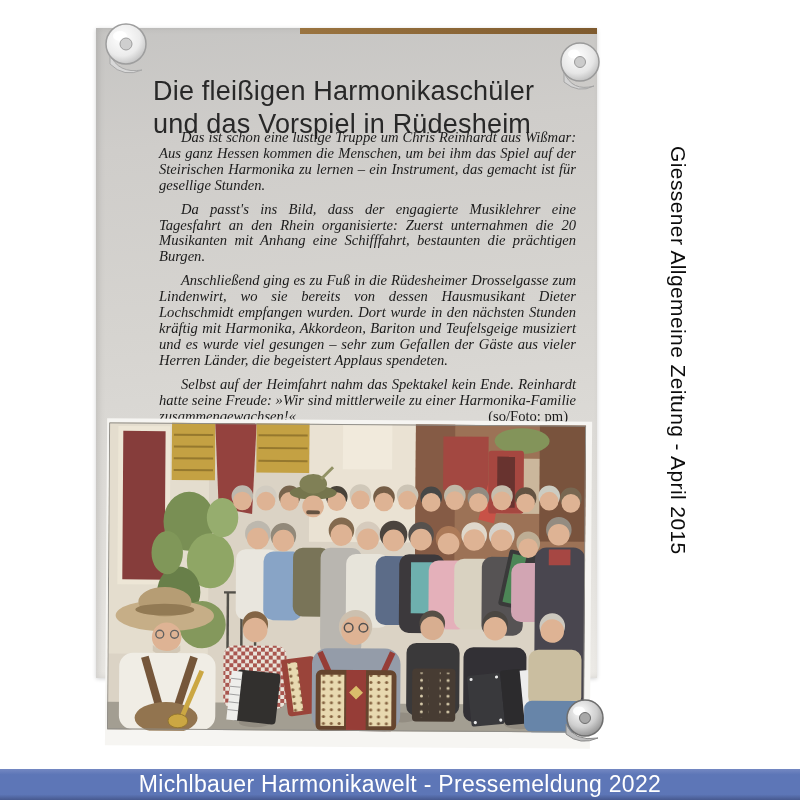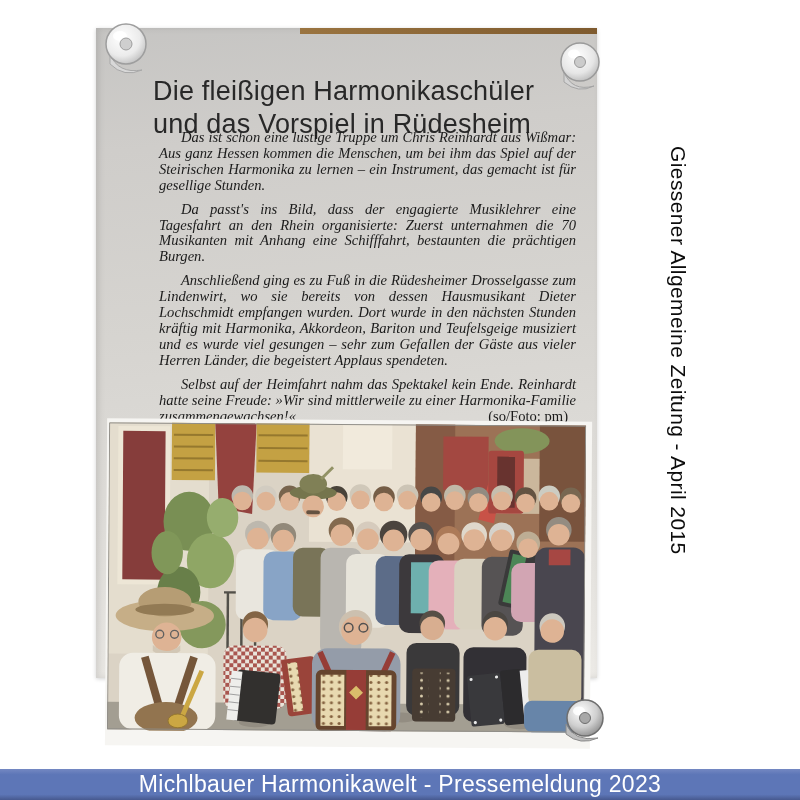--- a/index.html
+++ b/index.html
@@ -49,21 +49,21 @@
 
 <div class="page">
 
   <div class="clipping">
     <div class="board-edge"></div>
 
     <h1 class="headline">Die fleißigen Harmonikaschüler und das Vorspiel in Rüdesheim</h1>
 
     <div class="article">
       <p>Das ist schon eine lustige Truppe um Chris Reinhardt aus Wißmar: Aus ganz Hessen kommen die Menschen, um bei ihm das Spiel auf der Steirischen Harmonika zu lernen – ein Instrument, das gemacht ist für gesellige Stunden.</p>
-      <p>Da passt's ins Bild, dass der engagierte Musiklehrer eine Tagesfahrt an den Rhein organisierte: Zuerst unternahmen die 70 Musikanten mit Anhang eine Schifffahrt, bestaunten die prächtigen Burgen.</p>
+      <p>Da passt's ins Bild, dass der engagierte Musiklehrer eine Tagesfahrt an den Rhein organisierte: Zuerst unternahmen die 20 Musikanten mit Anhang eine Schifffahrt, bestaunten die prächtigen Burgen.</p>
       <p>Anschließend ging es zu Fuß in die Rüdesheimer Drosselgasse zum Lindenwirt, wo sie bereits von dessen Hausmusikant Dieter Lochschmidt empfangen wurden. Dort wurde in den nächsten Stunden kräftig mit Harmonika, Akkordeon, Bariton und Teufelsgeige musiziert und es wurde viel gesungen – sehr zum Gefallen der Gäste aus vieler Herren Länder, die begeistert Applaus spendeten.</p>
       <p class="last"><span>Selbst auf der Heimfahrt nahm das Spektakel kein Ende. Reinhardt hatte seine Freude: »Wir sind mittlerweile zu einer Harmonika-Familie zusammengewachsen!«</span><span class="credit">(so/Foto: pm)</span></p>
     </div>
 
     <div class="photo" role="img" aria-label="Group photo of about 30 harmonica players and guests with Steirische Harmonikas, accordions and a trumpet in the Rüdesheim Drosselgasse">
 
       <svg width="477" height="309" viewBox="0 0 485 312">
         <defs>
           <pattern id="checks" width="8" height="8" patternUnits="userSpaceOnUse">
             <rect width="8" height="8" fill="#e8e2d8"></rect>
@@ -384,16 +384,16 @@
       <path d="M6 28 Q14 46 38 42 Q20 50 6 38 Z" fill="#bdbdbd" stroke="#8a8a8a" stroke-width="1"></path>
       <circle cx="25" cy="22" r="18" fill="url(#pinC)" stroke="#6e6e6e" stroke-width="1.5"></circle>
       <ellipse cx="19" cy="15" rx="6" ry="4.5" fill="#ffffff" opacity="0.85"></ellipse>
       <circle cx="25" cy="22" r="5.5" fill="#a8a8a8" stroke="#6e6e6e"></circle>
     </svg>
   </div>
 
   <div class="side-caption">Giessener Allgemeine Zeitung - April 2015</div>
 
   <div class="banner">
-    <span class="banner-label">Michlbauer Harmonikawelt - Pressemeldung 2023</span>
+    <span class="banner-label">Michlbauer Harmonikawelt - Pressemeldung 2022</span>
   </div>
 
 </div>
 
 </body></html>

